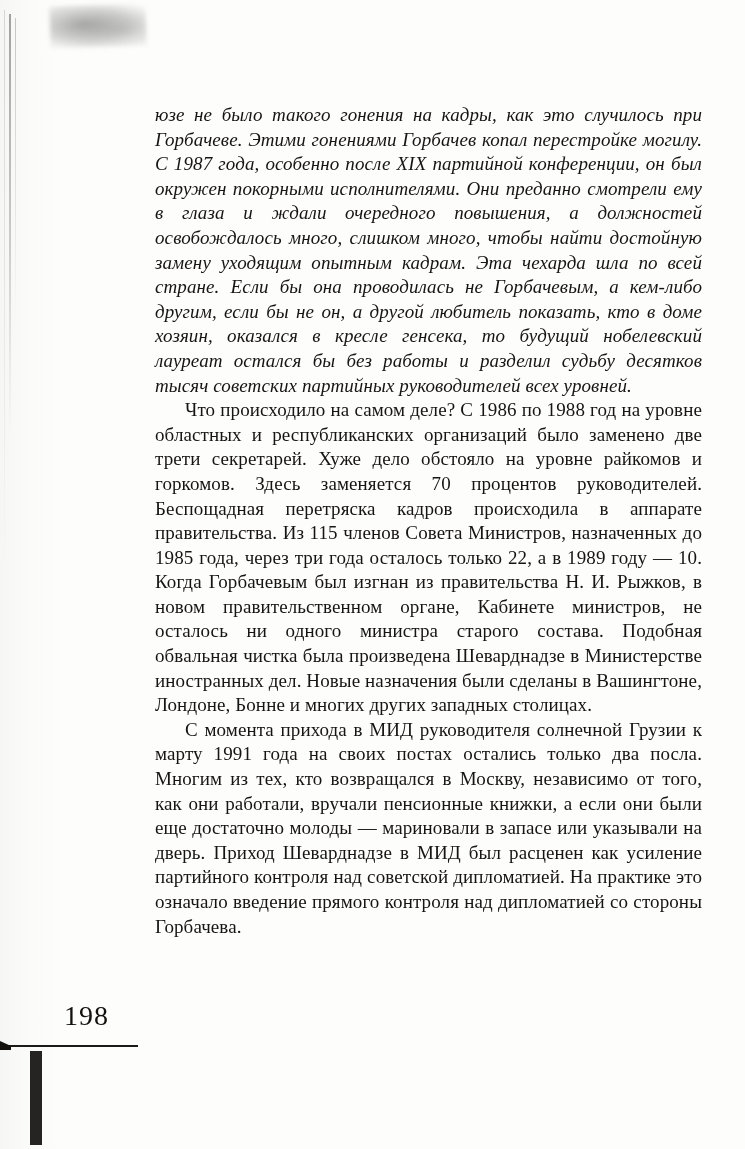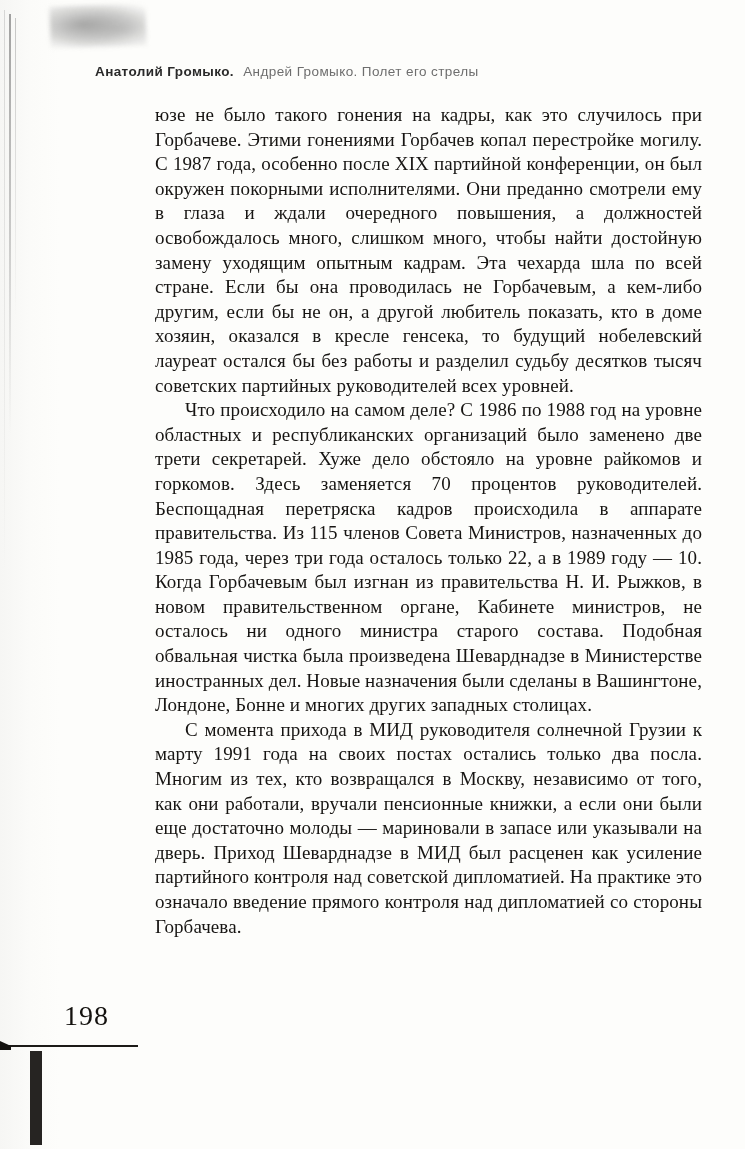--- a/index.html
+++ b/index.html
@@ -75,20 +75,21 @@
     color: #171513;
     text-align: justify;
     letter-spacing: 0.1px;
   }
   .text-block p {
     margin: 0;
     text-indent: 30px;
   }
   .text-block p.no-indent {
     text-indent: 0;
+    font-style: italic;
   }
 
   
   .page-number {
     position: absolute;
     left: 64px; top: 1000px;
     font-size: 28px;
     color: #14120f;
     letter-spacing: 1px;
   }
@@ -115,24 +116,20 @@
 </head>
 <body>
 
 <div class="page">
 
   <div class="smudge"></div>
   <div class="binding-line-1"></div>
   <div class="binding-line-2"></div>
   <div class="binding-line-3"></div>
 
-  <div class="running-header">
-    <span class="author">Анатолий Громыко.</span>
-    <span class="book-title">Андрей Громыко. Полет его стрелы</span>
-  </div>
 
   <div class="text-block">
     <p class="no-indent">юзе не было такого гонения на кадры, как это случилось при Горбачеве. Этими гонениями Горбачев копал перестройке могилу. С 1987 года, особенно после XIX партийной конференции, он был окружен покорными исполнителями. Они преданно смотрели ему в глаза и ждали очередного повышения, а должностей освобождалось много, слишком много, чтобы найти достойную замену уходящим опытным кадрам. Эта чехарда шла по всей стране. Если бы она проводилась не Горбачевым, а кем-либо другим, если бы не он, а другой любитель показать, кто в доме хозяин, оказался в кресле генсека, то будущий нобелевский лауреат остался бы без работы и разделил судьбу десятков тысяч советских партийных руководителей всех уровней.</p>
     <p>Что происходило на самом деле? С 1986 по 1988 год на уровне областных и республиканских организаций было заменено две трети секретарей. Хуже дело обстояло на уровне райкомов и горкомов. Здесь заменяется 70 процентов руководителей. Беспощадная перетряска кадров происходила в аппарате правительства. Из 115 членов Совета Министров, назначенных до 1985 года, через три года осталось только 22, а в 1989 году — 10. Когда Горбачевым был изгнан из правительства Н. И. Рыжков, в новом правительственном органе, Кабинете министров, не осталось ни одного министра старого состава. Подобная обвальная чистка была произведена Шеварднадзе в Министерстве иностранных дел. Новые назначения были сделаны в Вашингтоне, Лондоне, Бонне и многих других западных столицах.</p>
     <p>С момента прихода в МИД руководителя солнечной Грузии к марту 1991 года на своих постах остались только два посла. Многим из тех, кто возвращался в Москву, независимо от того, как они работали, вручали пенсионные книжки, а если они были еще достаточно молоды — мариновали в запасе или указывали на дверь. Приход Шеварднадзе в МИД был расценен как усиление партийного контроля над советской дипломатией. На практике это означало введение прямого контроля над дипломатией со стороны Горбачева.</p>
   </div>
 
   <div class="page-number">198</div>
   <div class="footer-rule"></div>
   <div class="crop-mark"></div>

